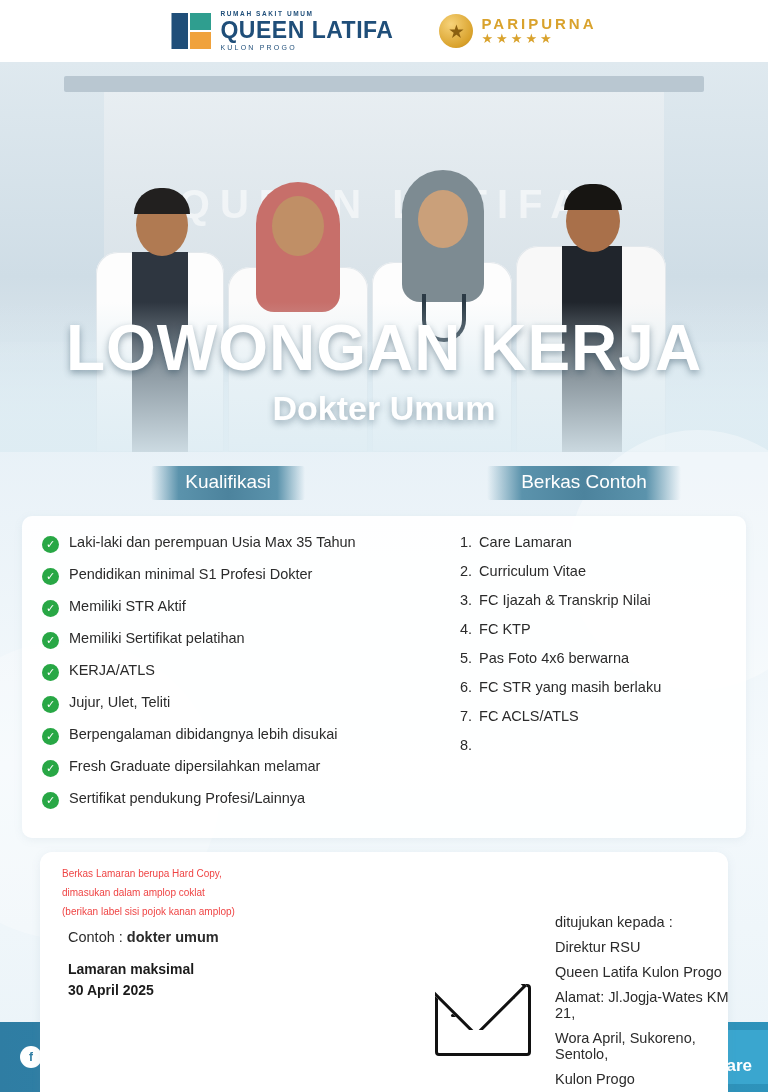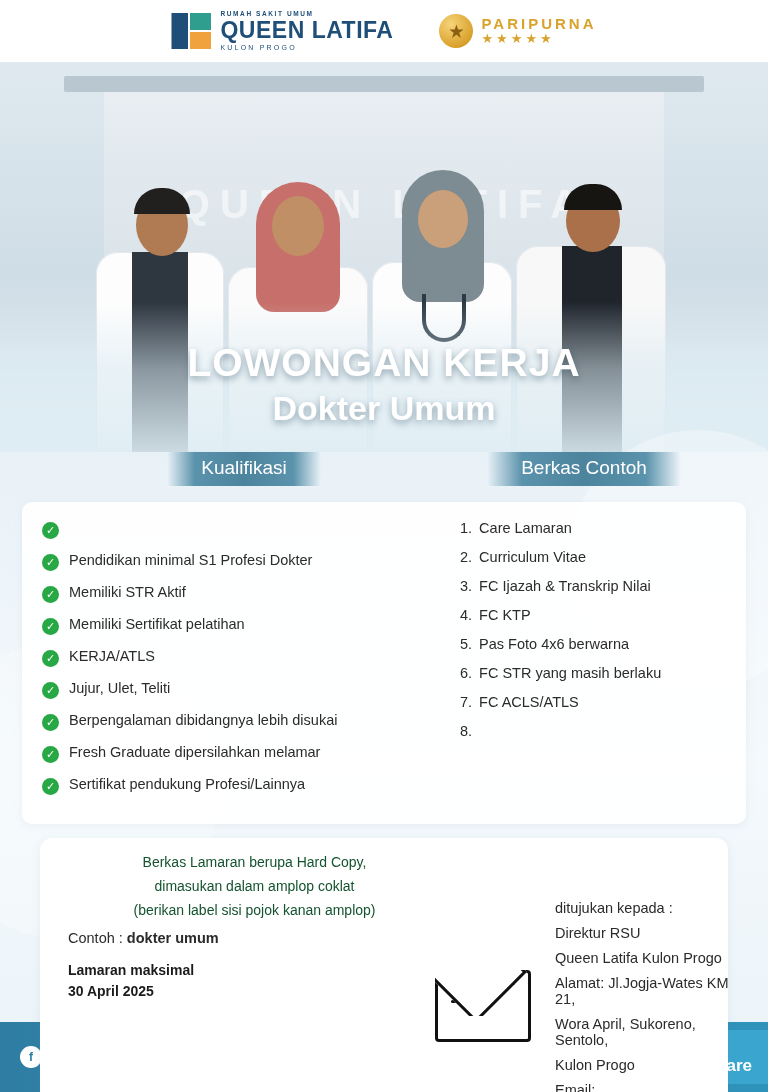--- a/index.html
+++ b/index.html
@@ -132,33 +132,33 @@
     position: absolute; left: 0; right: 0; bottom: 0; height: 150px;
     background: linear-gradient(180deg, rgba(214,231,240,0) 0%, rgba(216,233,241,0.55) 45%, rgba(221,236,243,0.9) 100%);
   }
 
   
   .title-wrap {
     position: absolute; left: 0; right: 0; bottom: 24px;
     text-align: center; z-index: 6;
   }
   .title-main {
-    font-size: 39px; font-weight: bold; color: #ffffff;
+    font-size: 64px; font-weight: bold; color: #ffffff;
     letter-spacing: 1px;
     text-shadow: 0 3px 7px rgba(40,70,90,0.45);
   }
   .title-sub {
     font-size: 34px; font-weight: bold; color: #ffffff; margin-top: 4px;
     text-shadow: 0 3px 7px rgba(40,70,90,0.45);
   }
 
   
   .headings {
     position: relative; z-index: 8;
-    display: flex; padding: 0 44px;
+    display: flex; margin-top: 14px; padding: 0 28px;
   }
   .heading-pill {
     position: relative;
     display: inline-block;
     padding: 5px 34px 7px 34px;
     color: #ffffff; font-size: 19px;
     background: linear-gradient(90deg, rgba(86,150,178,0.0) 0%, #5b93ac 18%, #4c839d 50%, #5b93ac 82%, rgba(86,150,178,0.0) 100%);
     border-radius: 3px;
   }
   .h-left { flex: 0 0 400px; text-align: center; }
@@ -198,21 +198,21 @@
   .bottom-card {
     position: relative; z-index: 8;
     margin: 14px 40px 0 40px;
     background: #ffffff;
     border-radius: 12px;
     padding: 16px 22px 18px 22px;
     display: flex;
     box-shadow: 0 2px 10px rgba(120,150,170,0.12);
   }
   .bc-left { flex: 0 0 385px; }
-  .bc-left p { font-size: 14px; color: #14532d; margin-bottom: 8px; text-align: center; }
+  .bc-left p { font-size: 10px; color: #ef4444; margin-bottom: 8px; }
   .bc-contoh { font-size: 14.5px; color: #2b2b2b; margin: 12px 0 14px 6px; }
   .bc-contoh b { font-weight: bold; }
   .bc-max { font-size: 14px; color: #1b1b1b; font-weight: bold; margin-left: 6px; line-height: 1.5; }
   .bc-right { flex: 1; display: flex; gap: 10px; position: relative; margin-top: 46px; }
   .envelope {
     position: absolute; left: -12px; top: 70px;
     width: 96px; height: 72px;
   }
   .env-body {
     position: absolute; inset: 0;
@@ -349,20 +349,21 @@
     </div>
     <div class="h-right">
       <span class="heading-pill">Berkas Contoh</span>
     </div>
   </div>
 
   <div class="content">
     <div class="col-left">
       <div class="qual-item">
         <span class="check">✓</span>
+        <span class="qual-text">Laki-laki dan perempuan Usia Max 35 Tahun</span>
       </div>
       <div class="qual-item">
         <span class="check">✓</span>
         <span class="qual-text">Pendidikan minimal S1 Profesi Dokter</span>
       </div>
       <div class="qual-item">
         <span class="check">✓</span>
         <span class="qual-text">Memiliki STR Aktif</span>
       </div>
       <div class="qual-item">

